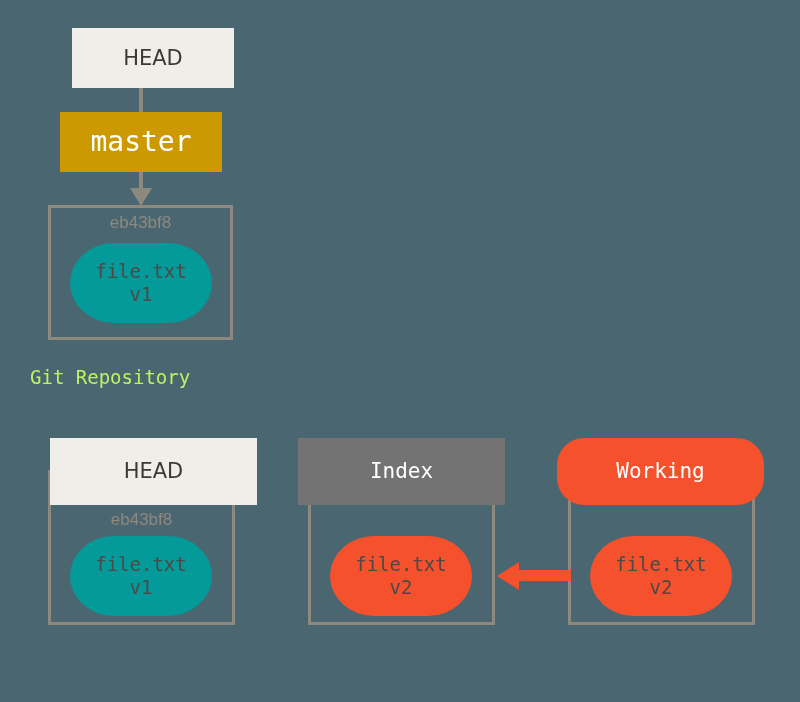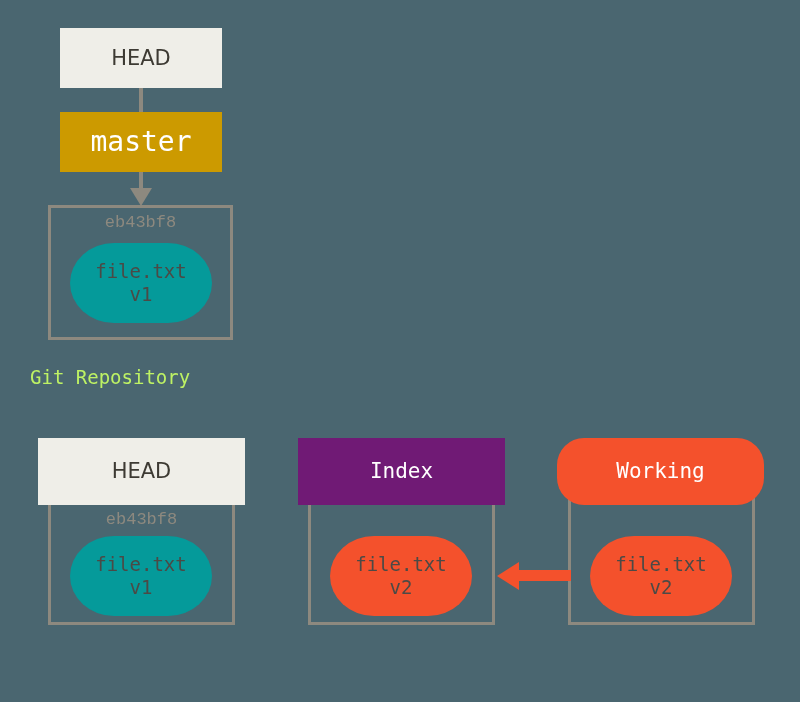--- a/index.html
+++ b/index.html
@@ -48,29 +48,30 @@
     align-items: center;
     justify-content: center;
     text-align: center;
     line-height: 1.18;
   }
   .hdr-head {
     background: #efeee8;
     color: #3d3a33;
     font-family: "DejaVu Sans", sans-serif;
     font-size: 21px;
+    margin-left: 12px;
   }
   .hdr-master {
     background: #cc9a00;
     color: #ffffff;
     font-family: "DejaVu Sans Mono", monospace;
     font-size: 28px;
   }
   .hdr-index {
-    background: #701a75;
+    background: #737373;
     color: #ffffff;
     font-family: "DejaVu Sans Mono", monospace;
     font-size: 21px;
   }
   .hdr-wd {
     background: #f4512c;
     color: #ffffff;
     font-family: "DejaVu Sans Mono", monospace;
     font-size: 21px;
   }
@@ -96,21 +97,21 @@
     font-family: "DejaVu Sans Mono", monospace;
     font-size: 19px;
     line-height: 1.22;
     color: #4b4a46;
     text-align: center;
   }
   .blob-teal { background: #059a9a; }
   .blob-orange { background: #f4512c; }
 
   .hash {
-    font-family: Liberation Mono, monospace;
+    font-family: Liberation Sans, sans-serif;
     font-size: 17px;
     color: #8d897f;
     text-align: center;
     white-space: nowrap;
   }
 
   
   .vline {
     background: #8d897f;
   }

